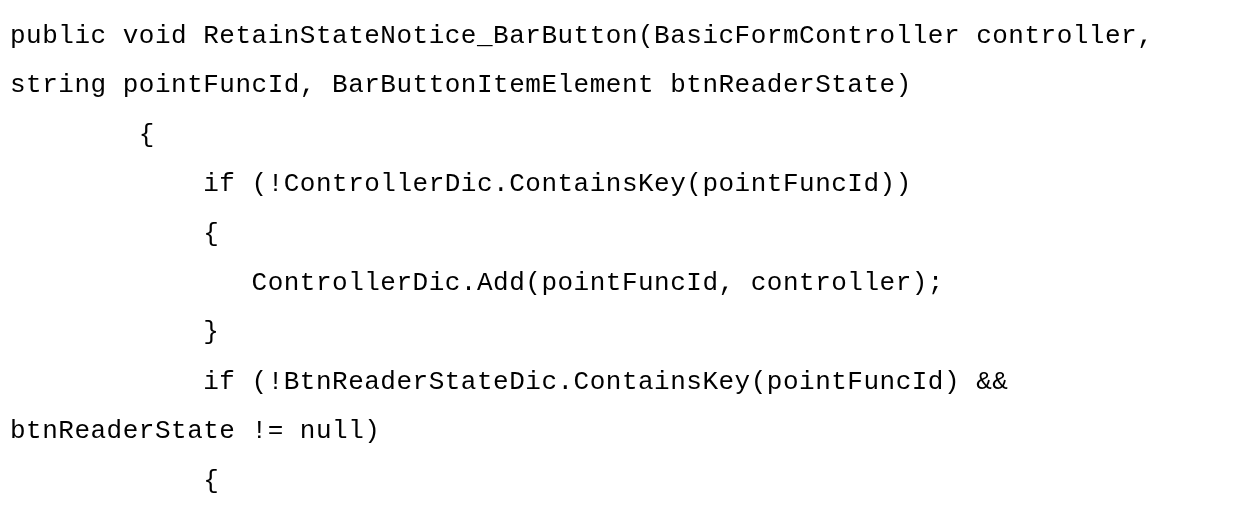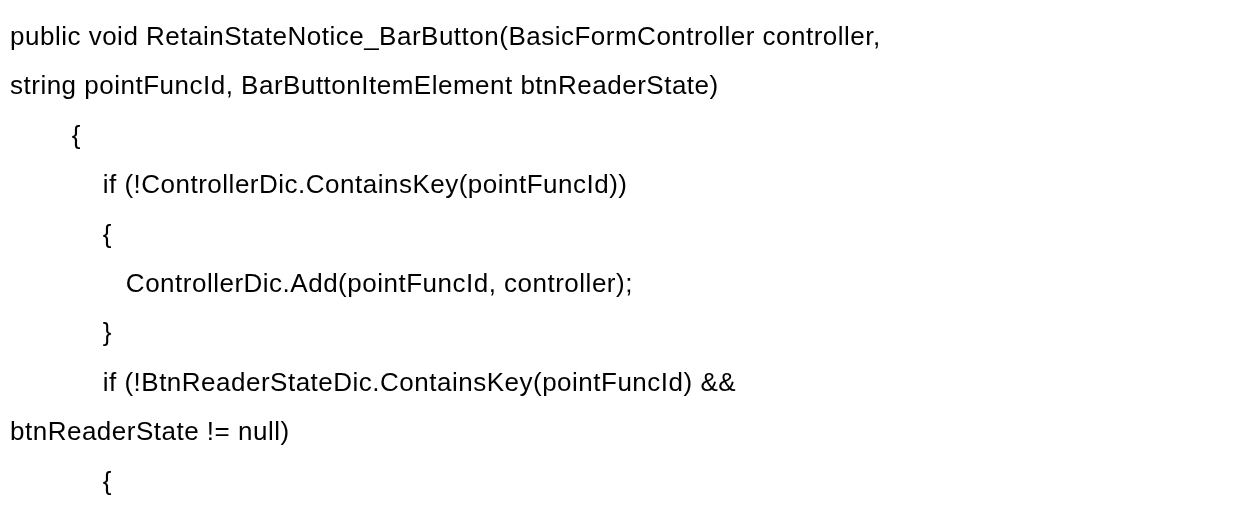--- a/index.html
+++ b/index.html
@@ -12,21 +12,21 @@
       font-family: "Courier New", Courier, monospace;
       font-size: 26px;
       line-height: 1.9;
       color: #000000;
       padding: 12px 10px;
       width: 1240px;
       letter-spacing: 0.5px;
     }
     pre {
       white-space: pre;
-      font-family: Liberation Sans, sans-serif;
+      font-family: Liberation Mono, monospace;
     }
   </style>
 </head>
 <body>
 
 <pre><span>public void RetainStateNotice_BarButton(BasicFormController controller,</span>
 <span>string pointFuncId, BarButtonItemElement btnReaderState)</span>
 <span>        {</span>
 <span>            if (!ControllerDic.ContainsKey(pointFuncId))</span>
 <span>            {</span>

